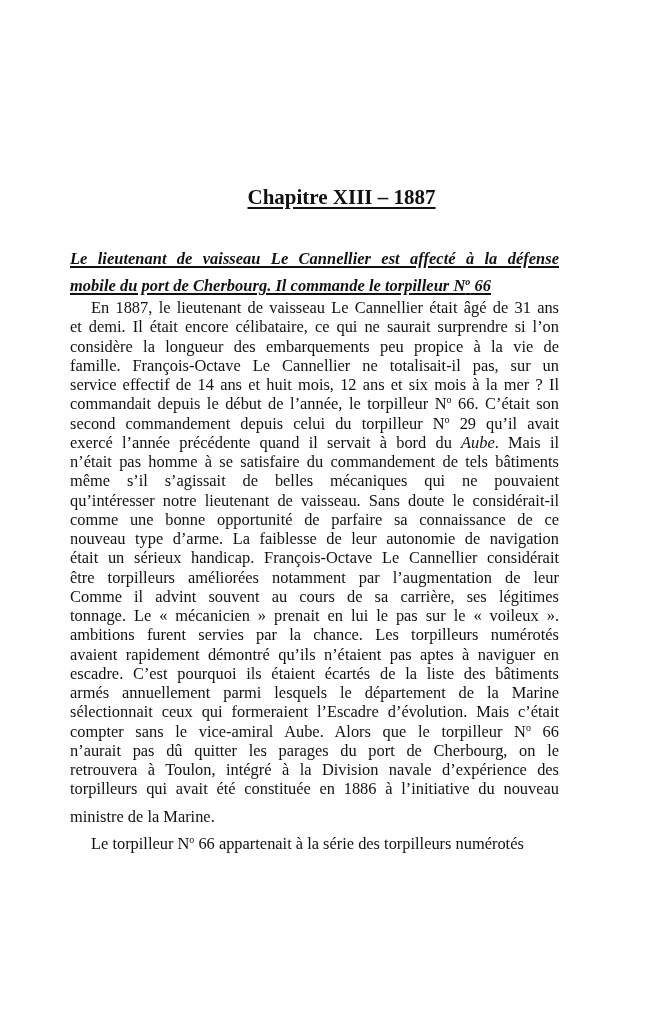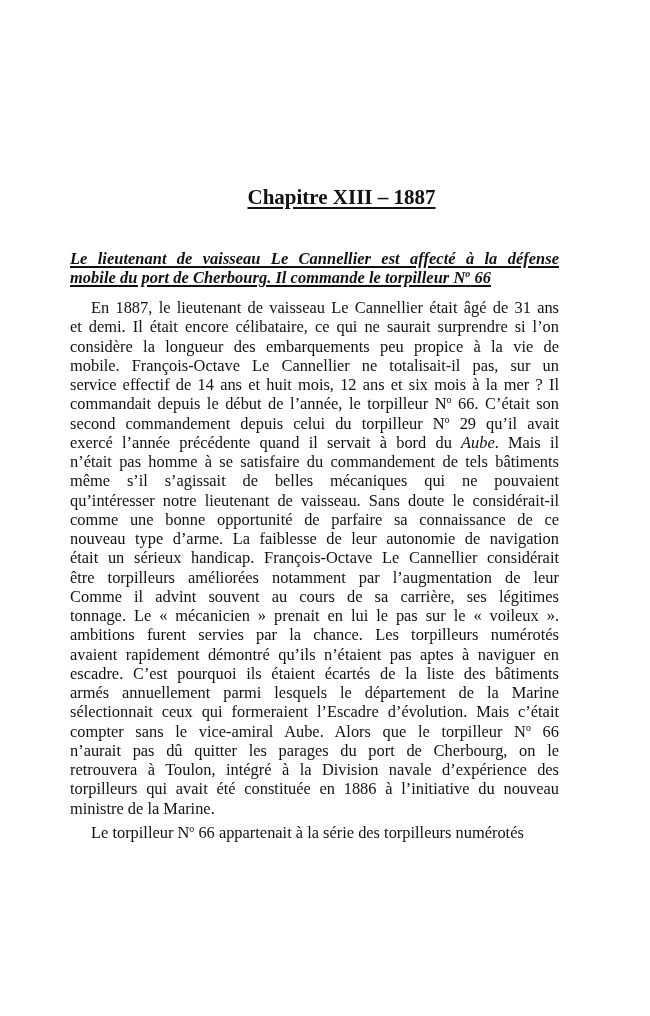--- a/index.html
+++ b/index.html
@@ -62,20 +62,21 @@
     }
     .line {
       display: block;
       text-align: justify;
       text-align-last: justify;
       white-space: nowrap;
       height: 19.25px;
     }
     .line.last {
       text-align-last: left;
+      margin-top: 8px;
     }
     .line.indent {
       padding-left: 21px;
     }
     sup {
       font-size: 10px;
       line-height: 0;
       vertical-align: 6px;
     }
     .it { font-style: italic; }
@@ -89,21 +90,21 @@
   <h2 class="section-heading">
     <span class="line">Le lieutenant de vaisseau Le Cannellier est affecté à la défense</span>
     <span class="line last"><span>mobile du port de Cherbourg. Il commande le torpilleur N</span><sup>o</sup><span> 66</span></span>
   </h2>
 
   <div class="body-text" id="body-text">
       <div class="para-block">
         <span class="line indent"><span>En 1887, le lieutenant de vaisseau Le Cannellier était âgé de 31 ans</span></span>
         <span class="line"><span>et demi. Il était encore célibataire, ce qui ne saurait surprendre si l’on</span></span>
         <span class="line"><span>considère la longueur des embarquements peu propice à la vie de</span></span>
-        <span class="line"><span>mobile. François-Octave Le Cannellier ne totalisait-il pas, sur un</span></span>
+        <span class="line"><span>famille. François-Octave Le Cannellier ne totalisait-il pas, sur un</span></span>
         <span class="line"><span>service effectif de 14 ans et huit mois, 12 ans et six mois à la mer ? Il</span></span>
         <span class="line"><span>commandait depuis le début de l’année, le torpilleur N</span><sup>o</sup><span> 66. C’était son</span></span>
         <span class="line"><span>second commandement depuis celui du torpilleur N</span><sup>o</sup><span> 29 qu’il avait</span></span>
         <span class="line"><span>exercé l’année précédente quand il servait à bord du </span><span class="it">Aube</span><span>. Mais il</span></span>
         <span class="line"><span>n’était pas homme à se satisfaire du commandement de tels bâtiments</span></span>
         <span class="line"><span>même s’il s’agissait de belles mécaniques qui ne pouvaient</span></span>
         <span class="line"><span>qu’intéresser notre lieutenant de vaisseau. Sans doute le considérait-il</span></span>
         <span class="line"><span>comme une bonne opportunité de parfaire sa connaissance de ce</span></span>
         <span class="line"><span>nouveau type d’arme. La faiblesse de leur autonomie de navigation</span></span>
         <span class="line"><span>était un sérieux handicap. François-Octave Le Cannellier considérait</span></span>

